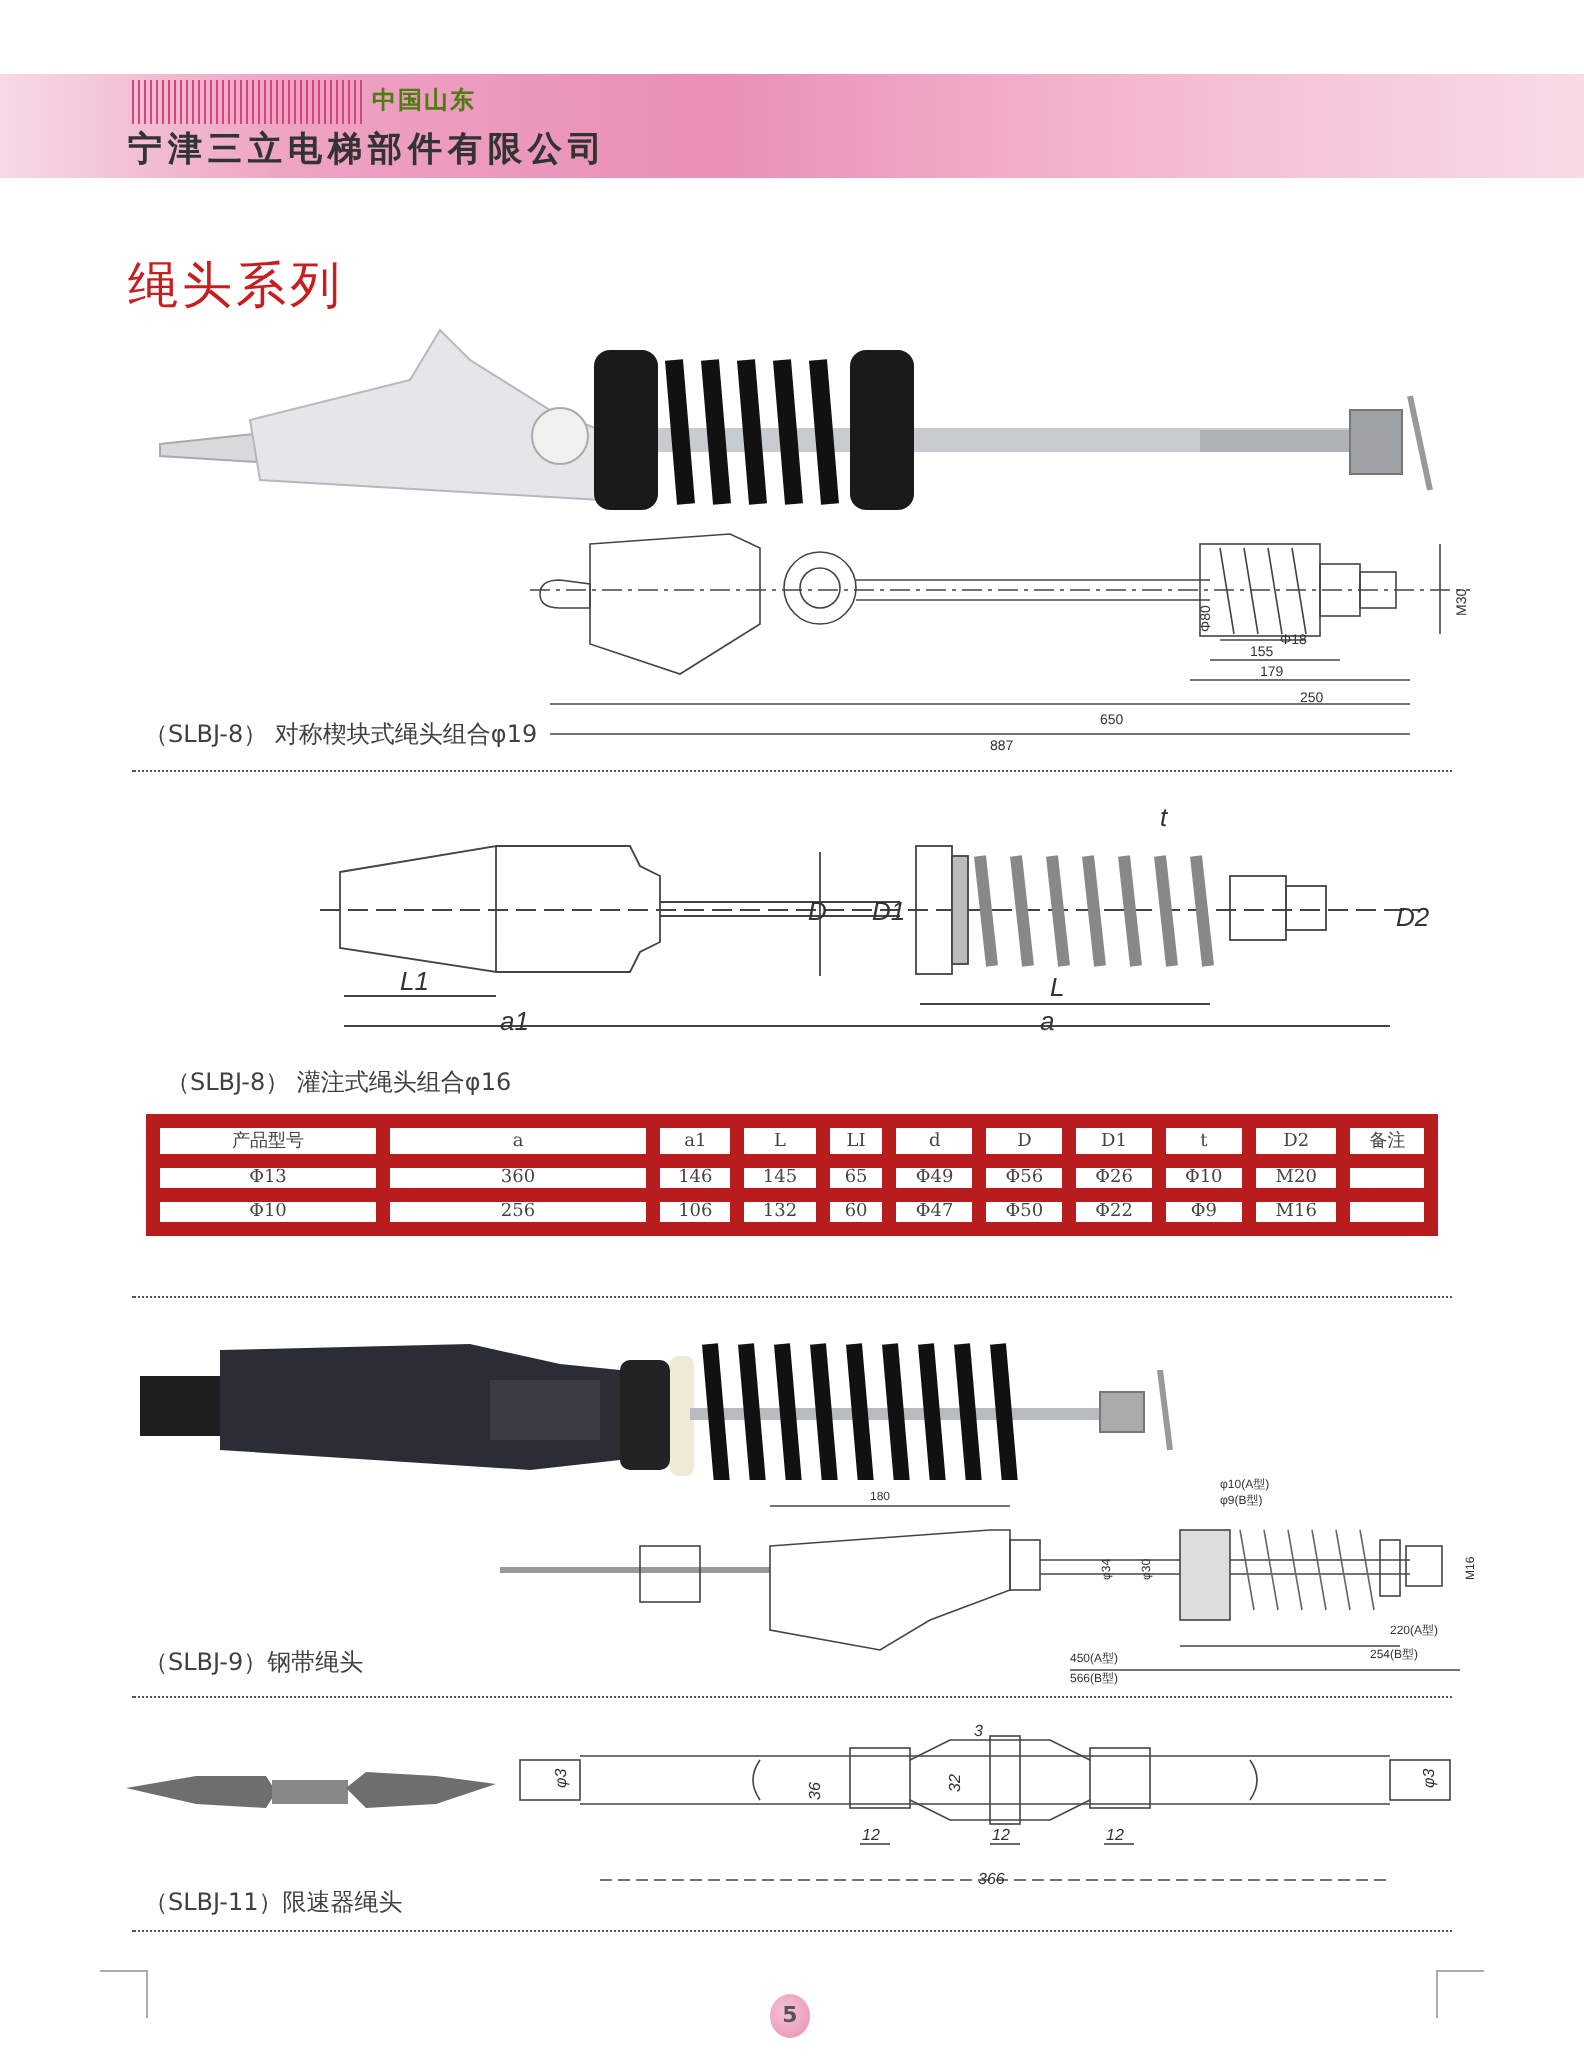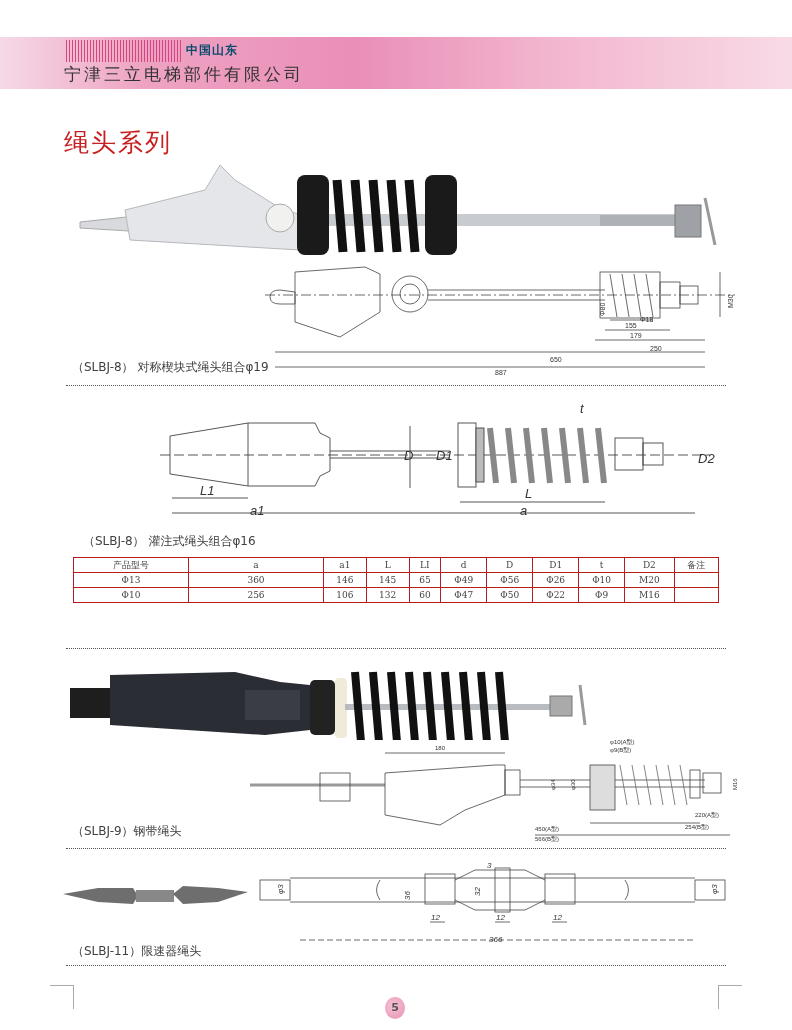--- a/index.html
+++ b/index.html
@@ -1,26 +1,26 @@
 <!DOCTYPE html>
 <html><head>
 <meta charset="utf-8">
 <style>
   *{box-sizing:border-box;margin:0;padding:0}
   body{width:792px;height:1030px;background:#fff;position:relative;overflow:hidden;font-family:"DejaVu Sans",sans-serif;color:#222}
   .banner{position:absolute;left:0;top:37px;width:792px;height:52px;background:linear-gradient(90deg,#f6d9e6 0%,#eea3c3 18%,#ea8fb8 45%,#f3b6cf 70%,#f8dbe6 100%)}
   .stripes{position:absolute;left:66px;top:40px;width:116px;height:22px;background:repeating-linear-gradient(90deg,#d6457f 0 1px,transparent 1px 3px)}
-  .region{position:absolute;left:186px;top:42px;font-family:Liberation Mono, monospace;font-size:12px;font-weight:bold;color:#0c4a6e;letter-spacing:1px}
-  .company{position:absolute;left:64px;top:63px;font-family:"DejaVu Serif",serif;font-size:17px;font-weight:normal;color:#333;letter-spacing:3px}
+  .region{position:absolute;left:186px;top:42px;font-family:Liberation Mono, monospace;font-size:12px;font-weight:bold;color:#4d7c0f;letter-spacing:1px}
+  .company{position:absolute;left:64px;top:63px;font-family:"DejaVu Serif",serif;font-size:17px;font-weight:bold;color:#333;letter-spacing:3px}
   .page-title{position:absolute;left:64px;top:126px;font-size:25px;color:#c71f1f;letter-spacing:2px}
   .caption{position:absolute;font-size:12px;color:#404040}
   .dotline{position:absolute;left:66px;width:660px;border-top:1px dotted #555;height:0}
   .photo,.drawing{position:absolute}
   table.spec{position:absolute;left:73px;top:557px;width:646px;border-collapse:collapse;font-family:"DejaVu Serif",serif;font-size:9px;color:#444}
-  table.spec td{border:1px solid #b91c1c;text-align:center;height:15px;padding:0 2px}
+  table.spec td{border:7px solid #b91c1c;text-align:center;height:15px;padding:0 2px}
   .corner{position:absolute;width:24px;height:24px;border-color:#aaa;border-style:solid;border-width:0}
   .pagenum{position:absolute;left:385px;top:997px;width:20px;height:22px;border-radius:50%;background:radial-gradient(circle at 40% 40%,#f6c3d6,#e78fb2);font-size:11px;font-weight:bold;color:#555;text-align:center;line-height:22px}
   svg text{font-family:"Liberation Sans",sans-serif}
 </style>
 </head>
 <body>
 
 <div class="banner"></div>
 <div class="stripes"></div>
 <div class="region">中国山东</div>

